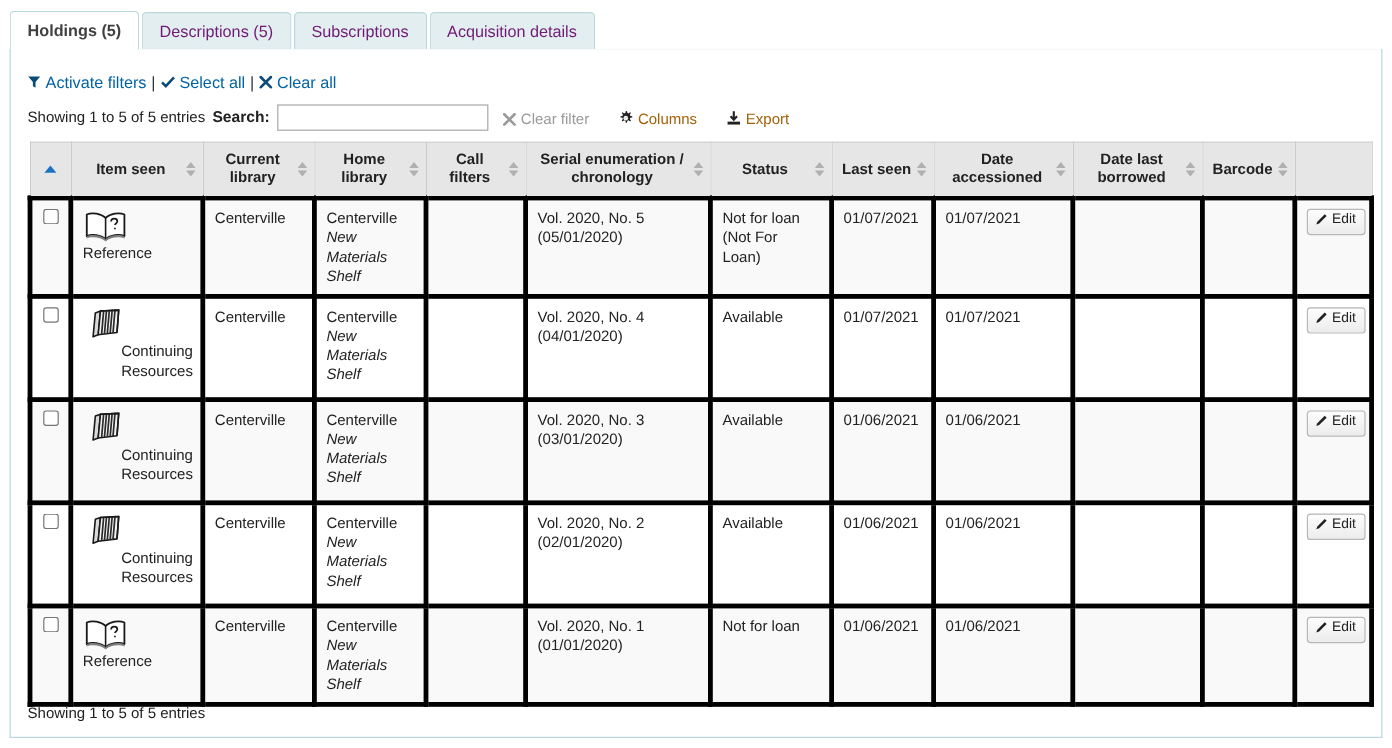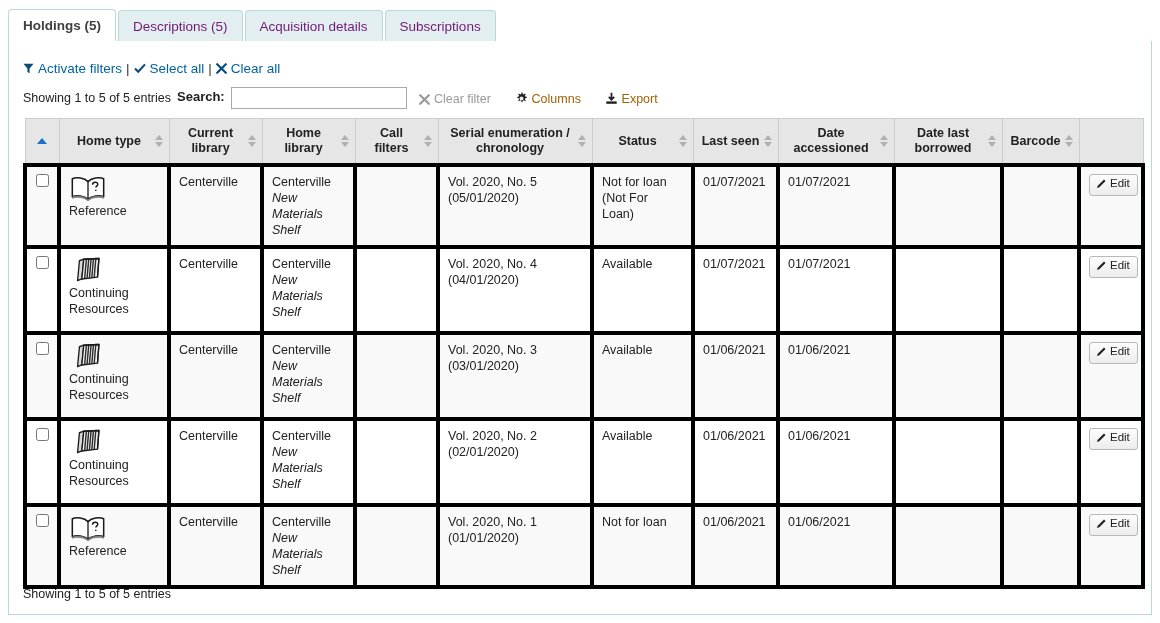--- a/index.html
+++ b/index.html
@@ -291,21 +291,21 @@
     height: 28px;
     margin-right: 4px;
   }
   .itemtype .it-icon svg { display: block; }
   .itemtype .it-label {
     display: inline;
     vertical-align: middle;
     font-size: 12.5px;
   }
   .itemtype.stacked .it-icon { display: block; margin: 0 0 1px 0; }
-  .itemtype.stacked .it-label { display: block; }
+  .itemtype.stacked .it-label { display: block; margin-left: 32px; }
 
   .lib-main { display: block; }
   .lib-sub {
     display: block;
     font-style: italic;
   }
 
   
   .dt-info-bottom {
     position: absolute;
@@ -321,24 +321,24 @@
 <div class="page">
 
   <div class="tab-strip">
     <div class="tab active">
       <span>Holdings (5)</span>
     </div>
     <div class="tab">
       <span>Descriptions (5)</span>
     </div>
     <div class="tab">
-      <span>Acquisition details</span>
+      <span>Subscriptions</span>
     </div>
     <div class="tab">
-      <span>Subscriptions</span>
+      <span>Acquisition details</span>
     </div>
   </div>
 
   <div class="tab-panel">
 
     <div class="action-links">
       <a><span class="ico"><svg width="11" height="11" viewBox="0 0 11 11">
               <path d="M0.5 0.8 H10.5 L6.6 5.4 V10.2 L4.4 8.9 V5.4 Z" fill="#0a4b78"></path>
             </svg></span><span>Activate filters</span></a><span class="sep">|</span><a><span class="ico"><svg width="12" height="11" viewBox="0 0 12 11">
               <path d="M1 5.6 L4.2 8.8 L11 1.4" stroke="#0a4b78" stroke-width="2.1" fill="none"></path>
@@ -390,21 +390,21 @@
           <col style="width:108px">
           <col style="width:77px">
           <col style="width:64px">
         </colgroup>
         <thead>
           <tr>
             <th class="col-check">
               <span class="sort-asc-mark"></span>
             </th>
             <th>
-              <span>Home type</span>
+              <span>Item seen</span>
               <span class="sort-ctl">
                   <i class="up"></i>
                   <i class="down"></i>
                 </span>
             </th>
             <th>
               <span>Current library</span>
               <span class="sort-ctl">
                   <i class="up"></i>
                   <i class="down"></i>

